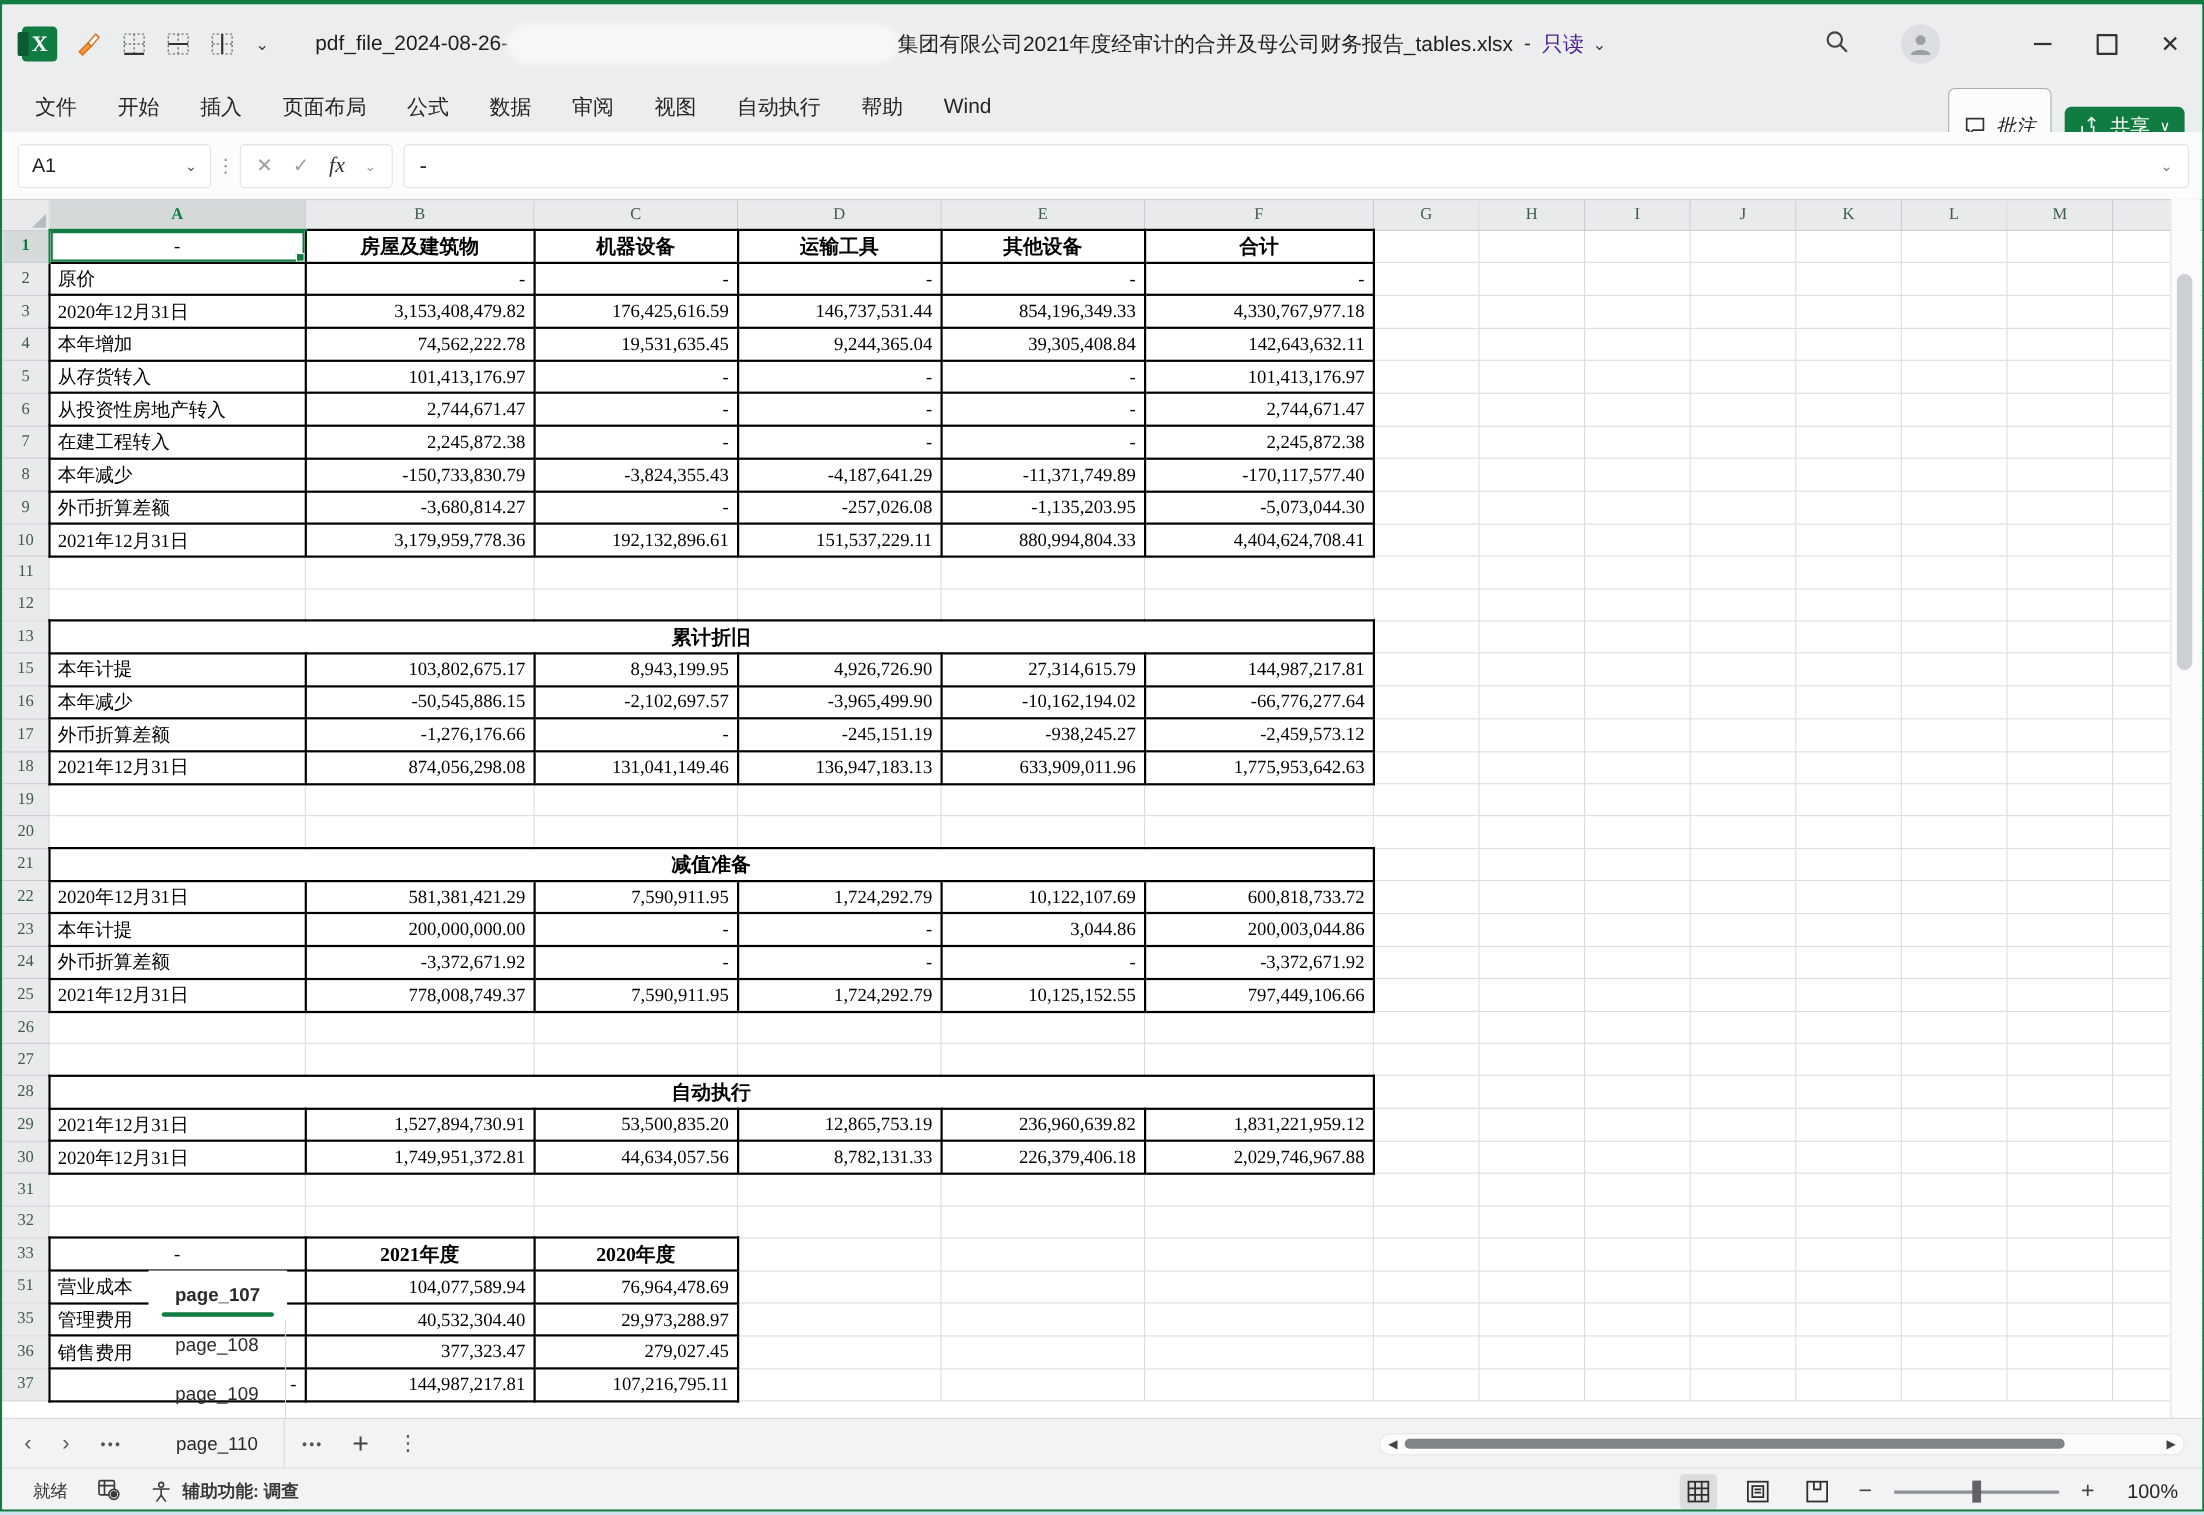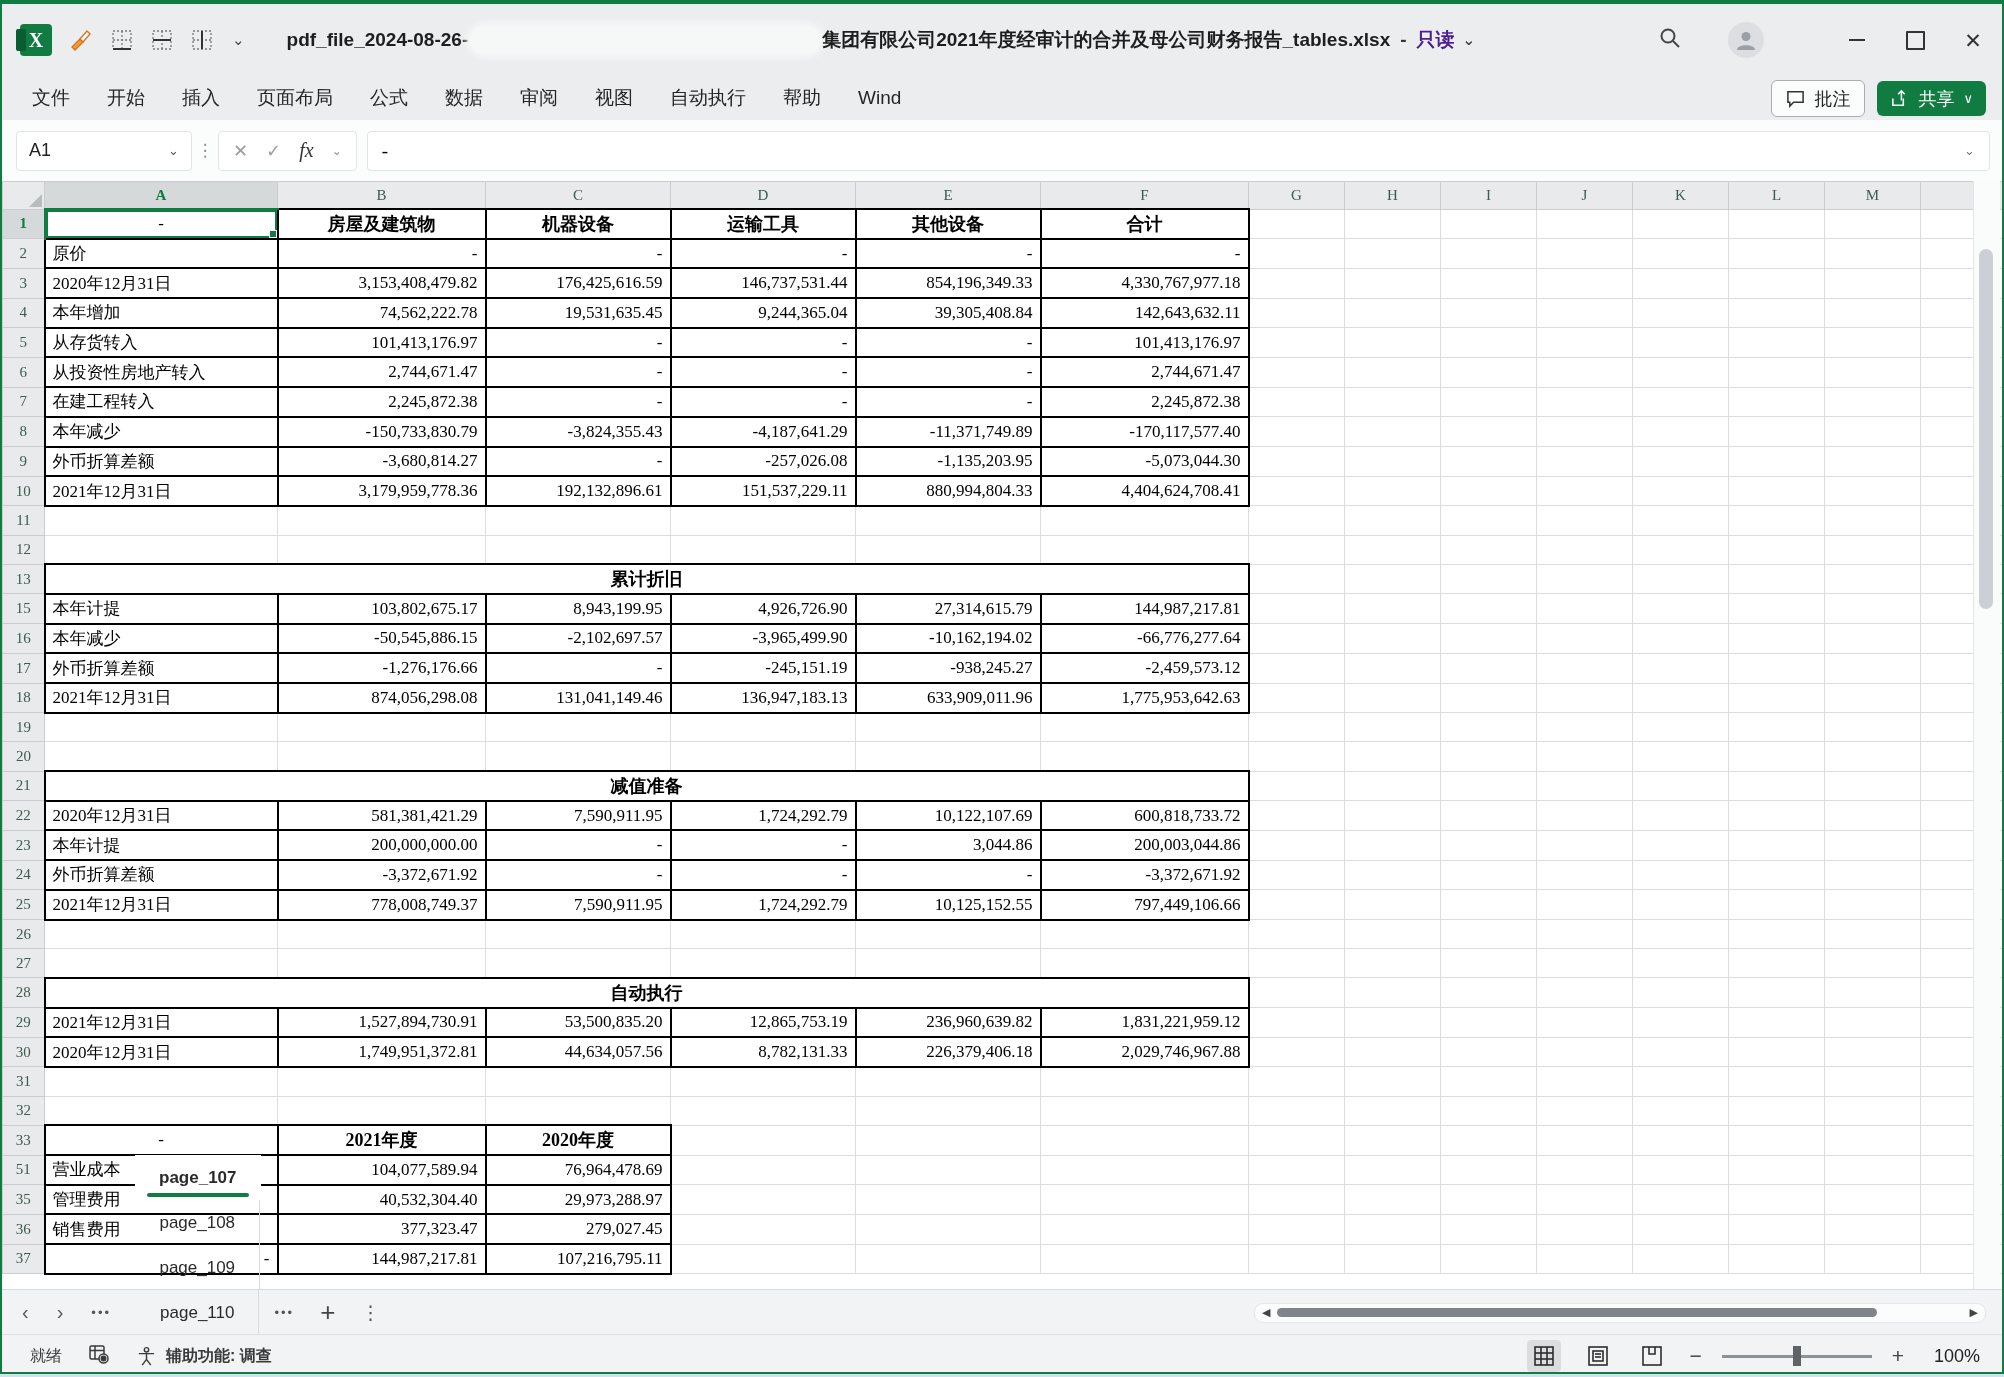--- a/index.html
+++ b/index.html
@@ -12,43 +12,43 @@
   .titlebar{position:absolute;left:0;top:0;right:0;height:72px;background:#ebedee;
     display:flex;align-items:center;}
   .qat{display:flex;align-items:center;gap:16px;margin-left:18px;}
   .appicon{width:32px;height:32px;border-radius:4px;background:#107c41;position:relative;
     display:flex;align-items:center;justify-content:center;color:#fff;
     font-family:"Liberation Serif",serif;font-weight:bold;font-size:20px;}
   .appicon::before{content:"";position:absolute;left:-4px;top:5px;width:10px;height:22px;
     background:#0b5c30;border-radius:2px;}
   .qat svg{display:block;}
   .qat-chev{font-size:15px;color:#444;margin-left:2px;}
-  .title-wrap{display:flex;align-items:center;margin-left:42px;font-size:19px;color:#1e1e1e;white-space:nowrap;font-weight:bold;}
+  .title-wrap{display:flex;align-items:center;margin-left:42px;font-size:19px;color:#1e1e1e;white-space:nowrap;}
   .blur-pill{display:inline-block;width:350px;height:28px;margin:0 2px;border-radius:14px;
     background:#f6f7f7;box-shadow:0 0 7px 4px rgba(246,247,247,.97);}
   .title-sep{margin:0 10px;color:#333;}
   .readonly{color:#4c1d95;text-align:center;}
   .title-caret{font-size:15px;color:#444;margin-left:8px;}
   .tb-right{position:absolute;right:0;top:0;height:72px;display:flex;align-items:center;}
   .search-btn{margin-right:46px;}
   .avatar{width:36px;height:36px;border-radius:50%;background:#dcdee1;display:flex;
     align-items:center;justify-content:center;margin-right:64px;}
   .winbtn{width:58px;height:72px;display:flex;align-items:center;justify-content:center;color:#333;}
   .min-glyph{display:inline-block;width:16px;border-top:2px solid #333;}
   .max-glyph{display:inline-block;width:15px;height:15px;border:2px solid #333;border-radius:1px;}
   .close-glyph{font-size:21px;line-height:1;}
 
   
   .menubar{position:absolute;left:0;top:72px;right:0;height:44px;background:#ebedee;
     display:flex;align-items:center;font-size:19px;color:#262626;}
   .menu-items{display:flex;align-items:center;gap:37px;margin-left:30px;}
   .menu-item{cursor:default;}
   .menu-right{position:absolute;right:16px;top:4px;display:flex;align-items:center;gap:12px;}
-  .comment-btn{height:35px;display:flex;align-items:center;gap:9px;padding:0 14px;
-    border:1px solid #aaadb1;border-radius:6px;background:#fbfcfc;font-size:18px;color:#222;}
+  .comment-btn{height:35px;display:flex;align-items:center;gap:9px;padding:16px 14px;
+    border:1px solid #aaadb1;border-radius:6px;background:#fbfcfc;font-size:18px;color:#222;font-style:italic;}
   .share-btn{height:35px;display:flex;align-items:center;gap:9px;padding:0 13px;
     border-radius:6px;background:#107c41;font-size:18px;color:#fff;}
   .share-caret{font-size:13px;}
 
   
   .formulabar{position:absolute;left:0;top:116px;right:0;height:61px;background:#fbfcfc;
     border-bottom:1px solid #d4d7d9;display:flex;align-items:center;}
   .namebox{margin-left:14px;width:150px;height:38px;background:#fff;border:1px solid #e1e3e5;
     border-radius:4px;display:flex;align-items:center;padding:0 12px;font-size:18px;color:#222;}
   .namebox .caret{margin-left:auto;color:#555;font-size:13px;}

